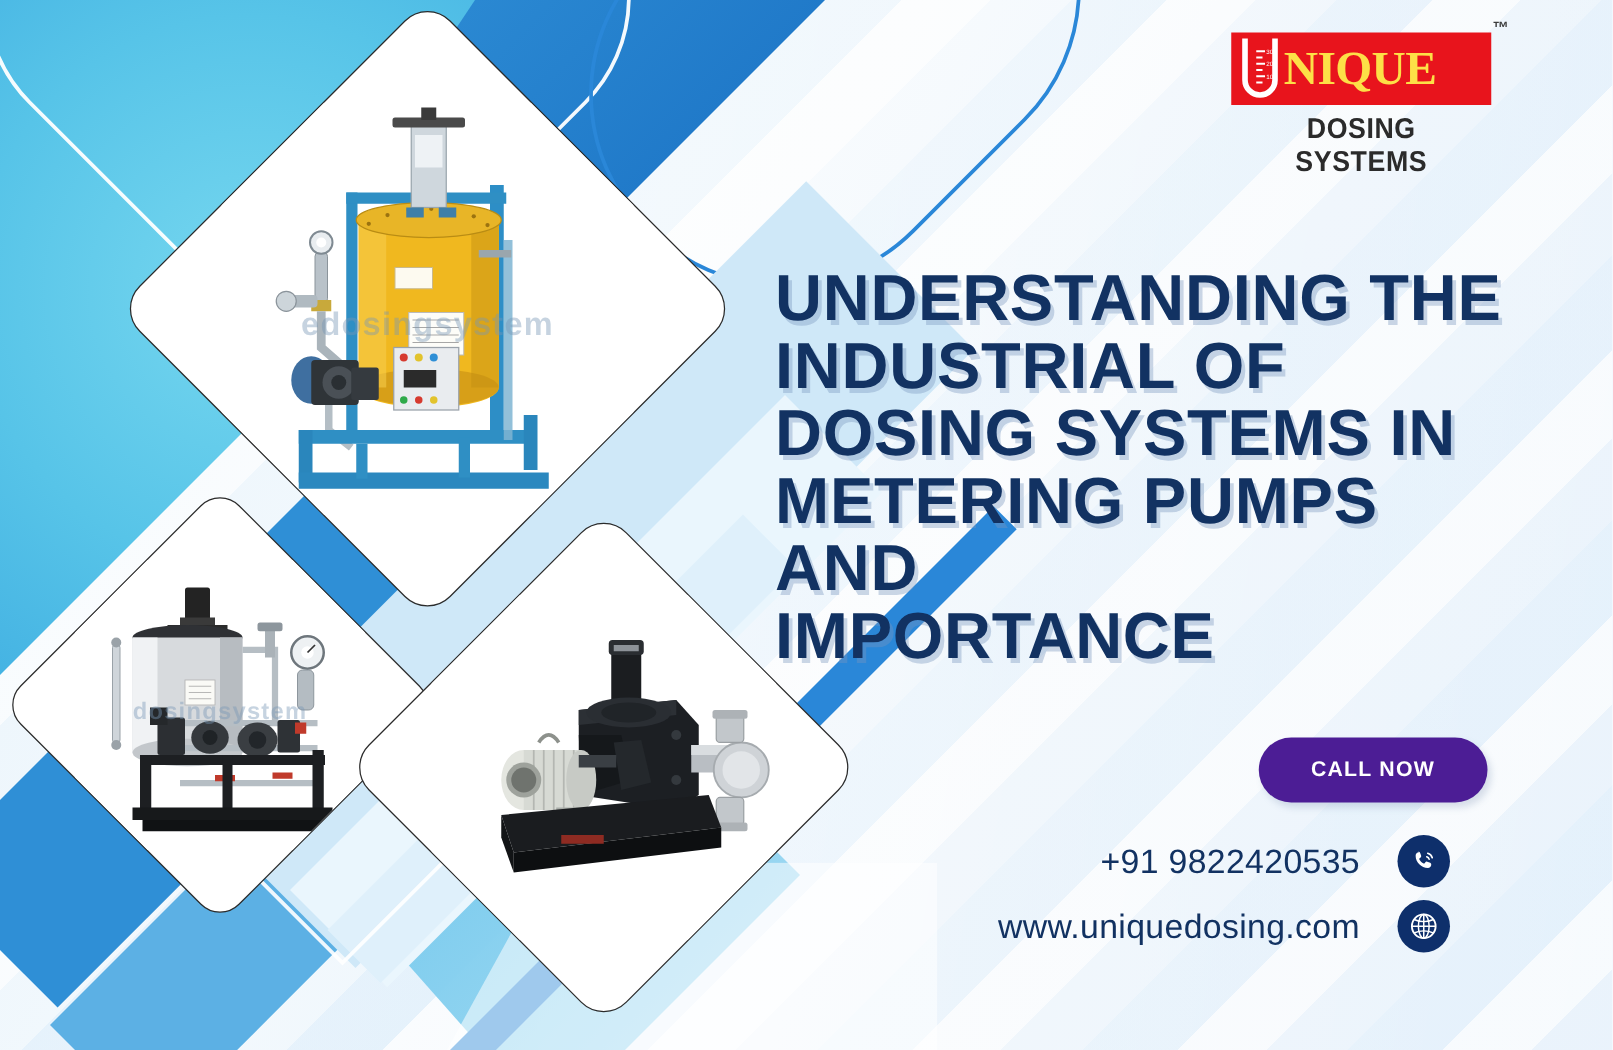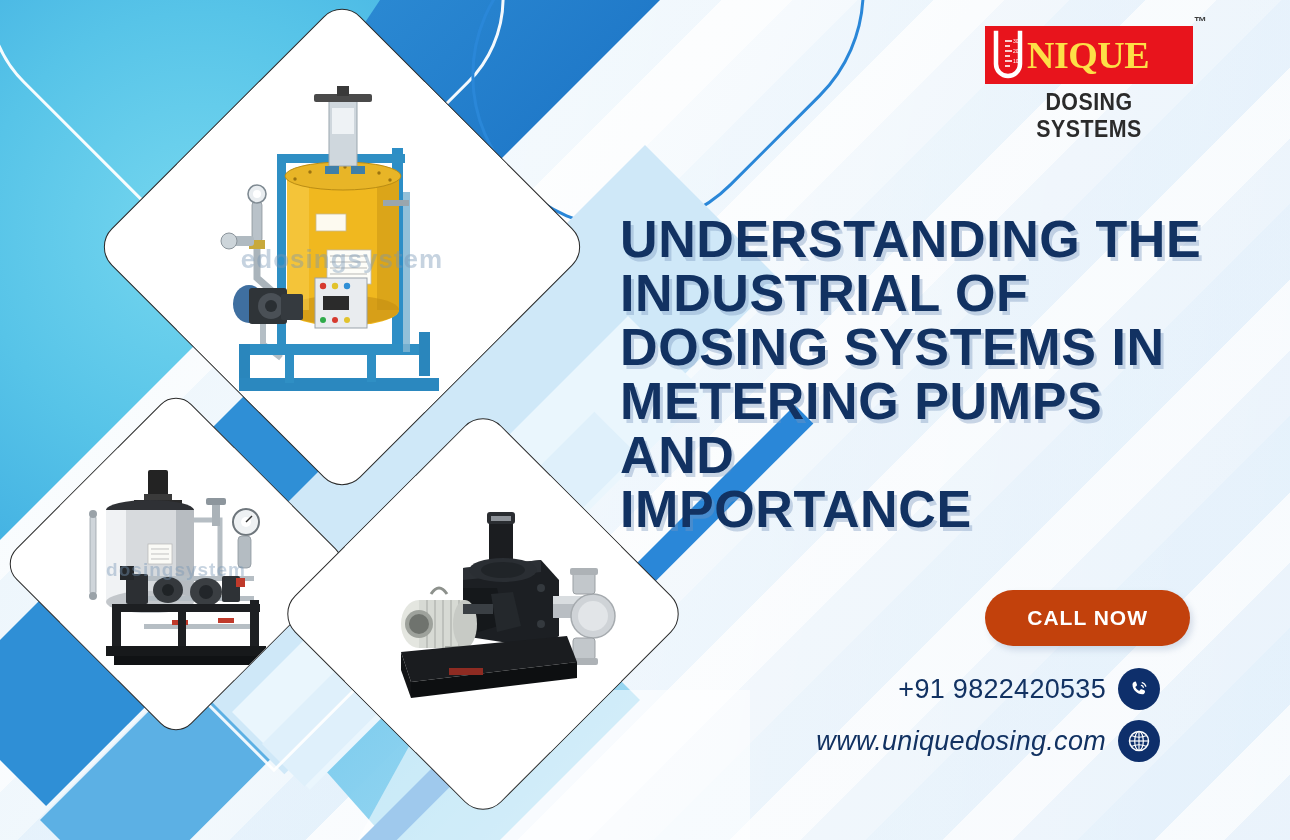--- a/index.html
+++ b/index.html
@@ -194,41 +194,41 @@
     font-family: "Liberation Sans", sans-serif;
     font-weight: 700;
     font-size: 52px;
     line-height: 54px;
     letter-spacing: 0.6px;
     text-shadow: 3px 4px 0 rgba(120,150,190,0.38);
   }
   .cta-wrap { position: absolute; left: 620px; top: 590px; width: 570px; text-align: right; }
   .cta {
     display: inline-block;
-    background: #c2410c;
+    background: #4c1d95;
     color: #ffffff;
     font-family: "Liberation Sans", sans-serif;
     font-weight: 700;
-    font-size: 21px;
+    font-size: 17px;
     letter-spacing: 1px;
     padding: 16px 42px;
     border-radius: 32px;
     box-shadow: 3px 4px 6px rgba(90,120,160,0.22);
   }
   .contact-row {
     position: absolute;
     width: 570px;
     left: 590px;
     display: flex;
     align-items: center;
     justify-content: flex-end;
-    gap: 12px;
+    gap: 30px;
   }
   .contact-phone { top: 668px; }
-  .contact-web   { top: 720px; font-style: italic; }
+  .contact-web   { top: 720px; }
   .contact-text {
     color: #123262;
     font-family: "Liberation Sans", sans-serif;
     font-size: 27px;
     font-weight: 400;
     letter-spacing: 0.3px;
   }
   .circle-icon {
     width: 42px; height: 42px;
     border-radius: 50%;

